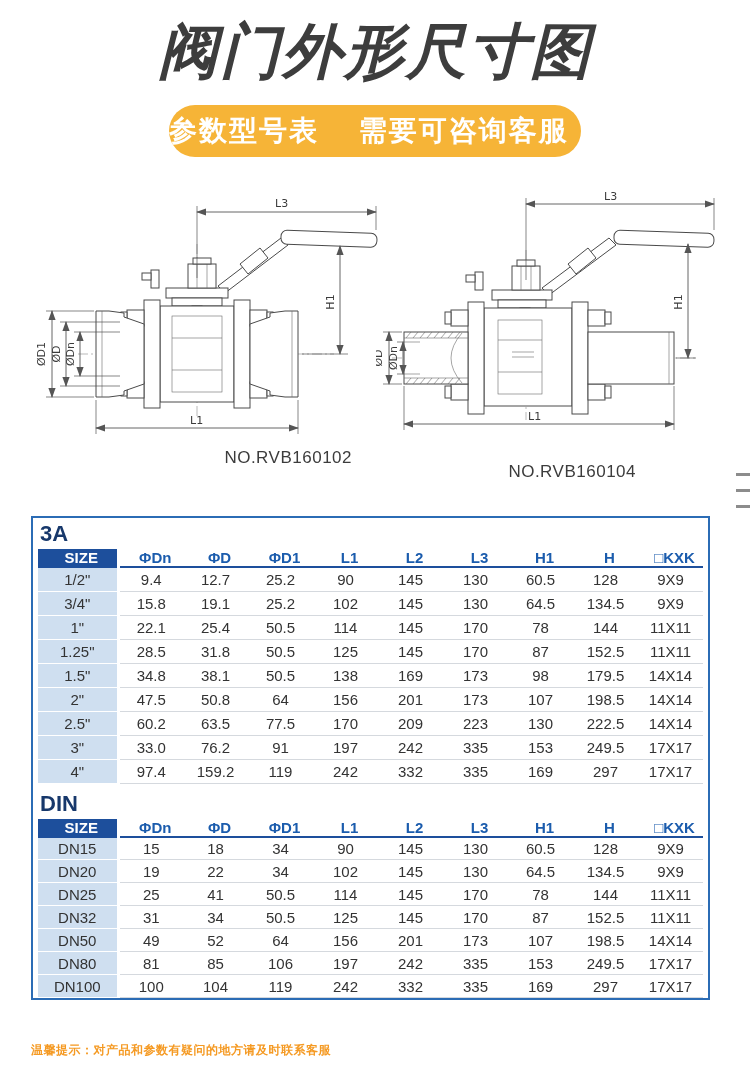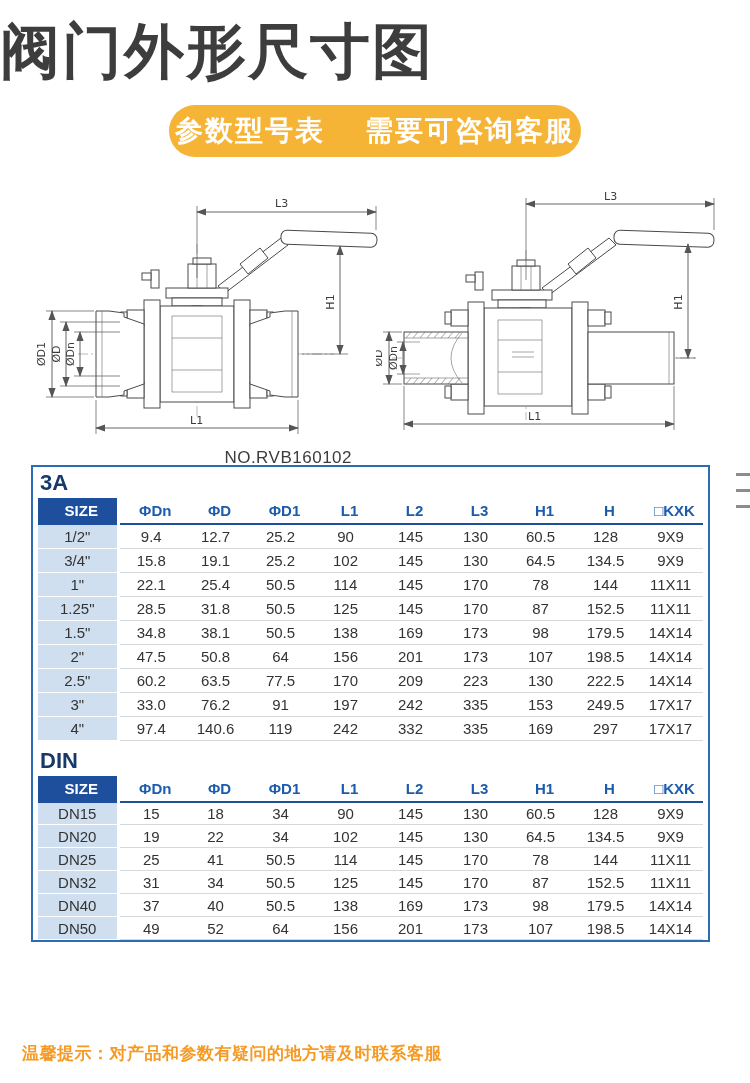--- a/index.html
+++ b/index.html
@@ -2,69 +2,69 @@
 <html><head>
 <meta charset="utf-8">
 <style>
   * { box-sizing: border-box; margin: 0; padding: 0; }
   html,body { background:#ffffff; }
   body {
     width: 750px; height: 1083px; position: relative; overflow: hidden;
     font-family: "Liberation Sans", "DejaVu Sans", sans-serif;
   }
   .page-title {
-    text-align: left; margin-top: 12px;
-    font-size: 60px; font-weight: 900; color: #3d3d3d; letter-spacing: 2px;
+    text-align: center; margin-top: 12px;
+    font-size: 60px; font-weight: 900; color: #3d3d3d; letter-spacing: 2px; font-style: italic;
   }
   .banner {
     width: 412px; height: 52px; margin: 12px auto 8px;
     background: #F6B437; border-radius: 26px;
-    display: flex; align-items: center; justify-content: center;
+    display: flex; align-items: center; justify-content: flex-start;
     color: #ffffff; font-size: 28px; font-weight: bold; letter-spacing: 2px;
     white-space: pre;
   }
   .drawing-block { position: absolute; }
   #drawing-left  { left: 32px;  top: 186px; width: 352px; }
   #drawing-right { left: 376px; top: 190px; width: 374px; }
   .drawing-caption {
     font-size: 17px; color: #3c3c3c; letter-spacing: 0.5px; text-align: right;
   }
   #drawing-left  .drawing-caption { width: 320px; margin-top: 0px; }
   #drawing-right .drawing-caption { width: 260px; margin-top: 20px; }
   svg .fw   { stroke: #4a4a4a; stroke-width: 1;   fill: #ffffff; }
   svg .thin { stroke: #6a6a6a; stroke-width: 0.6; fill: none; }
   svg .dim  { stroke: #555555; stroke-width: 0.9; fill: none; }
   svg .ext  { stroke: #555555; stroke-width: 0.7; fill: none; }
   svg .cl   { stroke: #8a8a8a; stroke-width: 0.6; fill: none; stroke-dasharray: 10 3 2 3; }
   svg .dimtxt { font-size: 11px; fill: #3b3b3b; font-family: "DejaVu Sans", sans-serif; }
 
   .tables-box {
-    position: absolute; left: 31px; top: 465px; width: 679px;
+    position: absolute; left: 31px; top: 516px; width: 679px;
     border: 2px solid #2B6CB5; background: #ffffff;
   }
   .group-label {
     font-size: 22px; font-weight: bold; color: #17386B;
     line-height: 26px; padding: 3px 0 2px 7px;
   }
   .group-label.second { padding-top: 7px; }
   table { border-collapse: collapse; width: calc(100% - 10px); margin: 0 5px; table-layout: fixed; }
   th, td { text-align: center; padding: 0; }
   th {
-    color: #1B5CAD; font-weight: bold; font-size: 15px; height: 26px;
+    color: #1B5CAD; font-weight: bold; font-size: 15px; height: 18px;
     border-bottom: 2px solid #1D4F9C;
     padding-left: 8px;
   }
   th.size-col { background: #1D4F9C; color: #ffffff; width: 80px; border-right: 3px solid #ffffff; }
   td { color: #333333; font-size: 15px; height: 24px; border-bottom: 1px solid #d5d9de; }
   td.size-col { background: #CFDFF0; border-right: 3px solid #ffffff; border-bottom: 1px solid #ffffff; }
   table.din td { height: 23px; }
 
   .footer-note {
-    position: absolute; left: 22px; top: 1042px;
-    color: #F59A23; font-weight: bold; font-size: 17px; letter-spacing: 0.5px;
+    position: absolute; left: 31px; top: 1042px;
+    color: #F59A23; font-weight: bold; font-size: 12px; letter-spacing: 0.5px;
   }
   .corner-dashes { position: absolute; left: 736px; top: 473px; }
   .corner-dashes .dash { width: 16px; height: 3px; background: #8c8c8c; margin-bottom: 13px; }
 </style>
 </head>
 <body>
 
 <div class="page-title">阀门外形尺寸图</div>
 
 <div class="banner">
@@ -376,21 +376,21 @@
           <td>197</td>
           <td>242</td>
           <td>335</td>
           <td>153</td>
           <td>249.5</td>
           <td>17X17</td>
         </tr>
         <tr>
           <td class="size-col">4"</td>
           <td>97.4</td>
-          <td>140.6</td>
+          <td>159.2</td>
           <td>119</td>
           <td>242</td>
           <td>332</td>
           <td>335</td>
           <td>169</td>
           <td>297</td>
           <td>17X17</td>
         </tr>
       </tbody>
   </table>
@@ -453,43 +453,55 @@
           <td>34</td>
           <td>50.5</td>
           <td>125</td>
           <td>145</td>
           <td>170</td>
           <td>87</td>
           <td>152.5</td>
           <td>11X11</td>
         </tr>
         <tr>
-          <td class="size-col">DN40</td>
-          <td>37</td>
-          <td>40</td>
-          <td>50.5</td>
-          <td>138</td>
-          <td>169</td>
-          <td>173</td>
-          <td>98</td>
-          <td>179.5</td>
-          <td>14X14</td>
-        </tr>
-        <tr>
           <td class="size-col">DN50</td>
           <td>49</td>
           <td>52</td>
           <td>64</td>
           <td>156</td>
           <td>201</td>
           <td>173</td>
           <td>107</td>
           <td>198.5</td>
           <td>14X14</td>
         </tr>
+        <tr>
+          <td class="size-col">DN80</td>
+          <td>81</td>
+          <td>85</td>
+          <td>106</td>
+          <td>197</td>
+          <td>242</td>
+          <td>335</td>
+          <td>153</td>
+          <td>249.5</td>
+          <td>17X17</td>
+        </tr>
+        <tr>
+          <td class="size-col">DN100</td>
+          <td>100</td>
+          <td>104</td>
+          <td>119</td>
+          <td>242</td>
+          <td>332</td>
+          <td>335</td>
+          <td>169</td>
+          <td>297</td>
+          <td>17X17</td>
+        </tr>
       </tbody>
   </table>
 </div>
 
 <div class="corner-dashes">
   <div class="dash"></div>
   <div class="dash"></div>
   <div class="dash"></div>
 </div>
 

